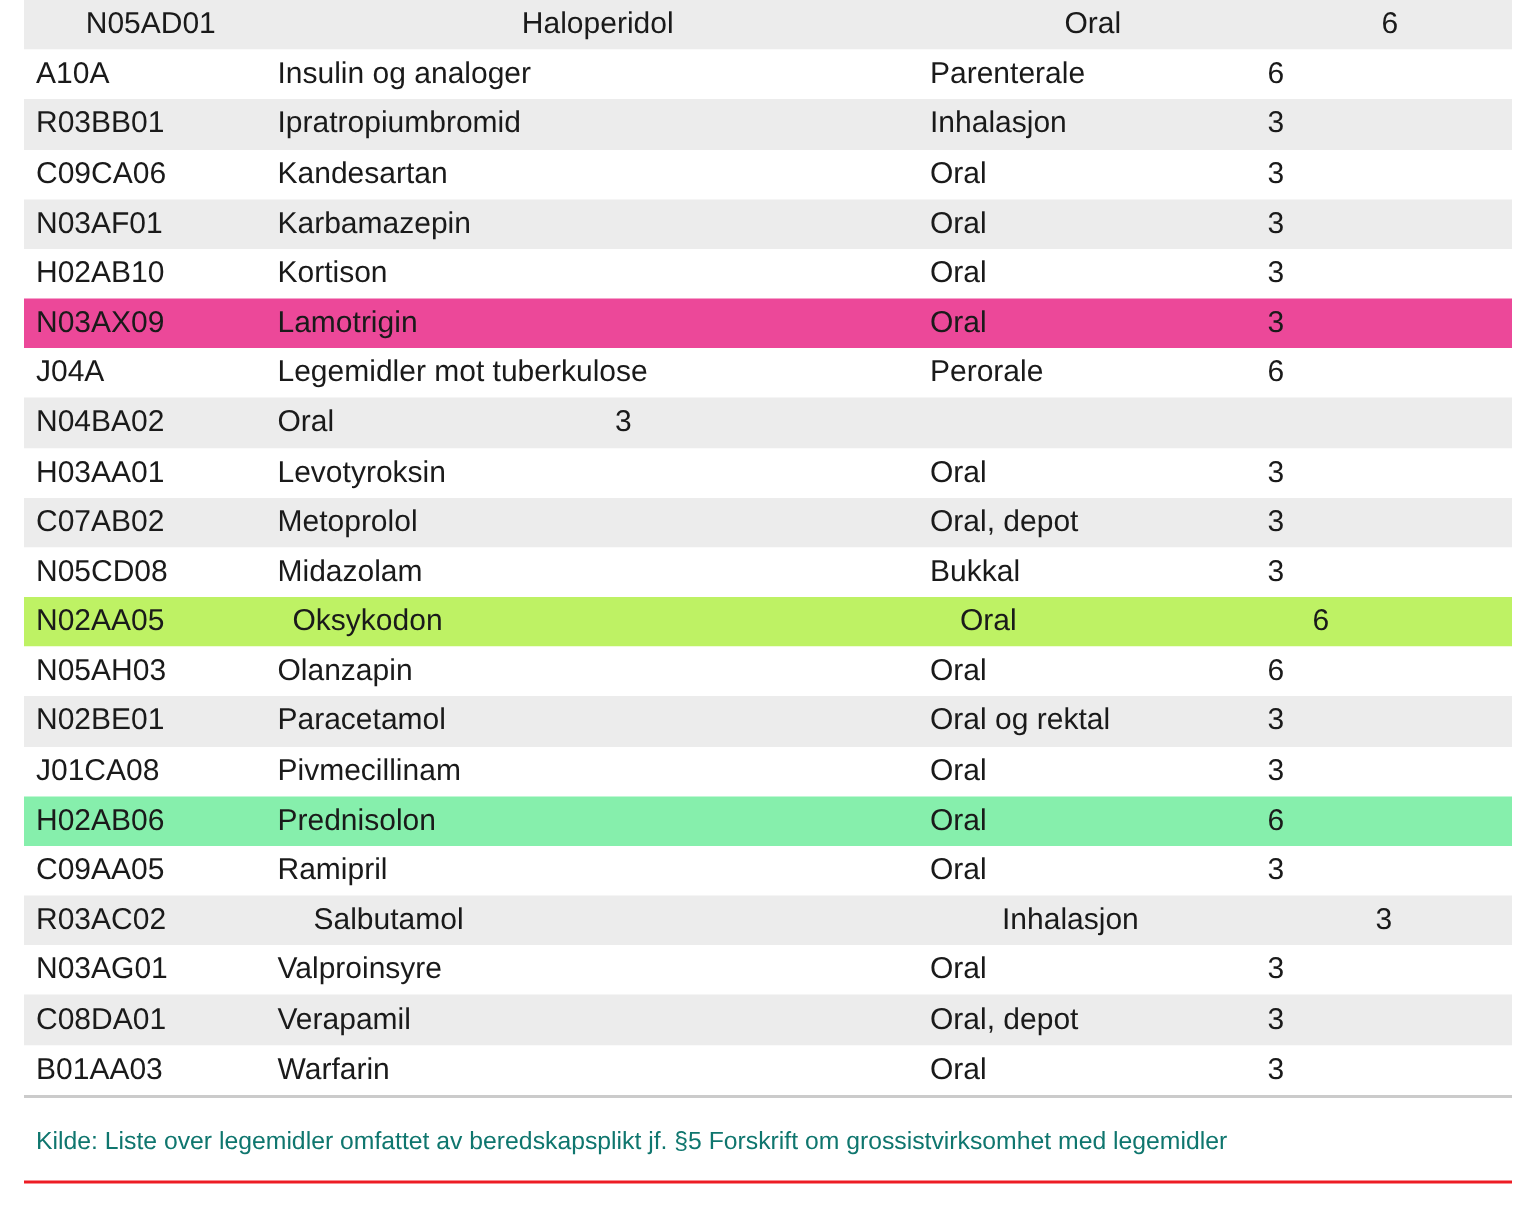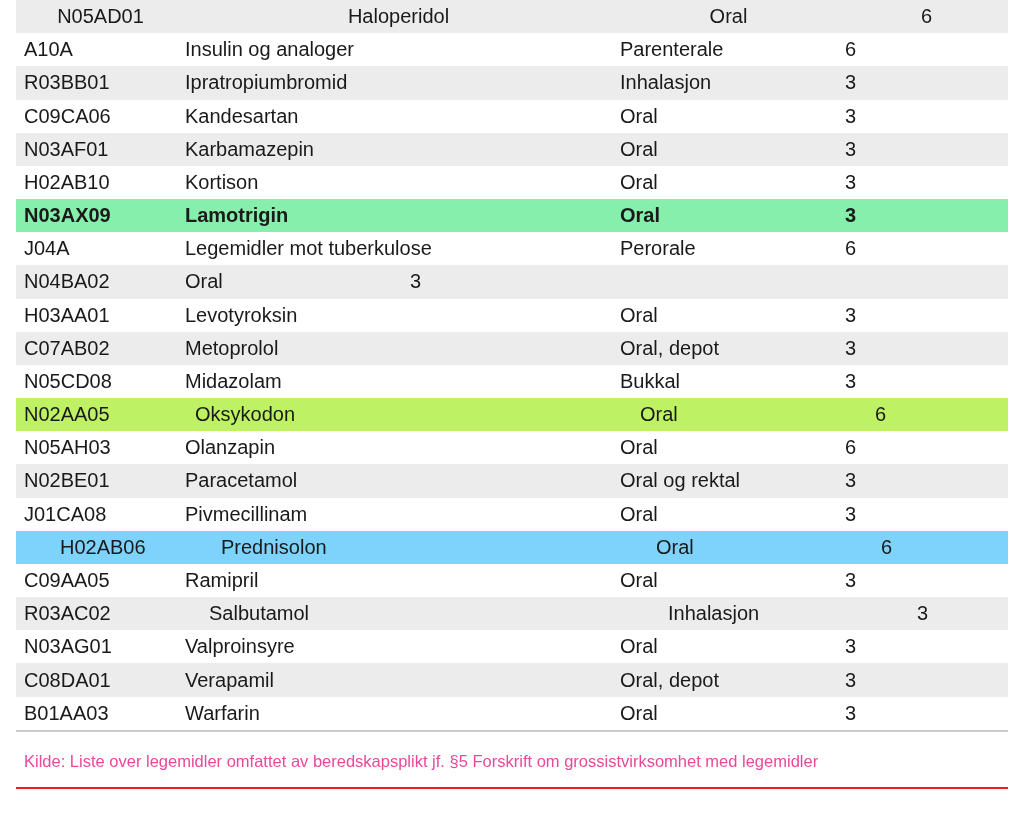--- a/index.html
+++ b/index.html
@@ -48,21 +48,21 @@
     width: 992px;
     height: 2px;
     background: #cbcbcb;
   }
   .source-note {
     position: absolute;
     left: 24px;
     top: 752px;
     width: 984px;
     font-size: 16.5px;
-    color: #ec4899;
+    color: #0f766e;
     white-space: nowrap;
   }
   .accent-line {
     position: absolute;
     left: 16px;
     top: 787px;
     width: 992px;
     height: 2px;
     background: #ed1c24;
   }
@@ -103,21 +103,21 @@
           <div class="cell c-name">Karbamazepin</div>
           <div class="cell c-route">Oral</div>
           <div class="cell c-months">3</div>
         </div>
         <div class="row">
           <div class="cell c-code">H02AB10</div>
           <div class="cell c-name">Kortison</div>
           <div class="cell c-route">Oral</div>
           <div class="cell c-months">3</div>
         </div>
-        <div class="row striped" style="background: #86efac; font-weight: bold;">
+        <div class="row striped" style="background: #ec4899;">
           <div class="cell c-code">N03AX09</div>
           <div class="cell c-name">Lamotrigin</div>
           <div class="cell c-route">Oral</div>
           <div class="cell c-months">3</div>
         </div>
         <div class="row">
           <div class="cell c-code">J04A</div>
           <div class="cell c-name">Legemidler mot tuberkulose</div>
           <div class="cell c-route">Perorale</div>
           <div class="cell c-months">6</div>
@@ -162,21 +162,21 @@
           <div class="cell c-name">Paracetamol</div>
           <div class="cell c-route">Oral og rektal</div>
           <div class="cell c-months">3</div>
         </div>
         <div class="row">
           <div class="cell c-code">J01CA08</div>
           <div class="cell c-name">Pivmecillinam</div>
           <div class="cell c-route">Oral</div>
           <div class="cell c-months">3</div>
         </div>
-        <div class="row striped" style="background: #7dd3fc; padding-left: 36px;">
+        <div class="row striped" style="background: #86efac;">
           <div class="cell c-code">H02AB06</div>
           <div class="cell c-name">Prednisolon</div>
           <div class="cell c-route">Oral</div>
           <div class="cell c-months">6</div>
         </div>
         <div class="row">
           <div class="cell c-code">C09AA05</div>
           <div class="cell c-name">Ramipril</div>
           <div class="cell c-route">Oral</div>
           <div class="cell c-months">3</div>

